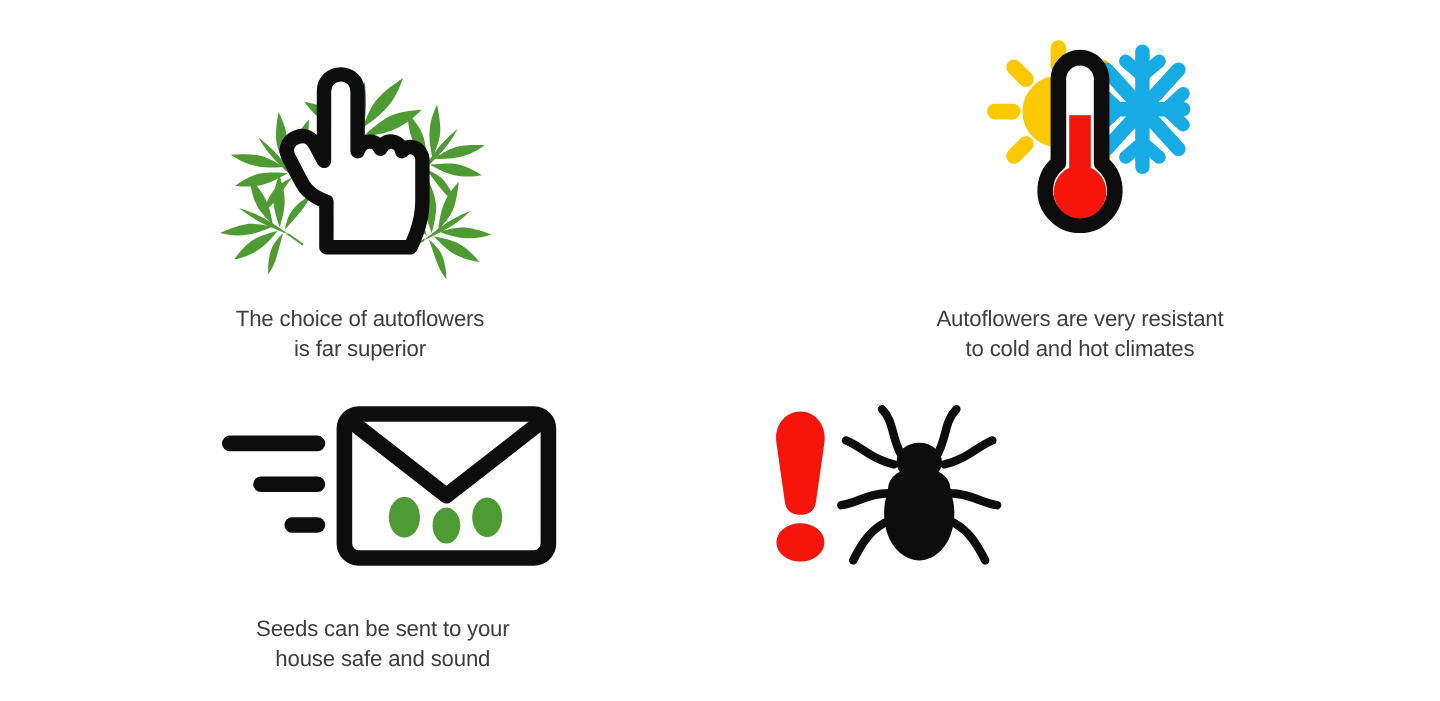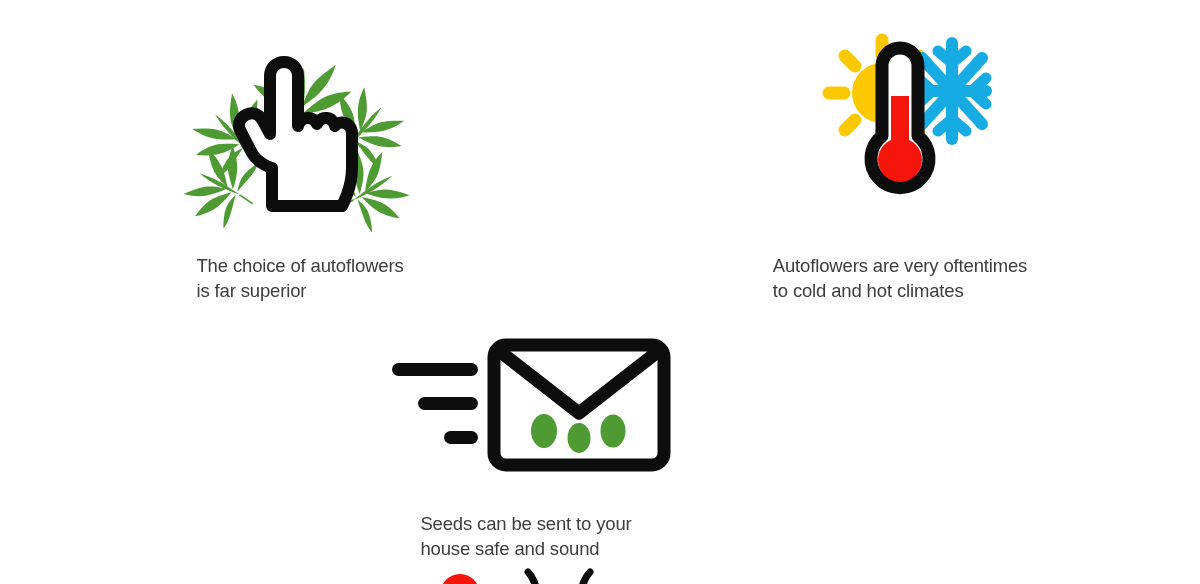--- a/index.html
+++ b/index.html
@@ -31,42 +31,41 @@
   #row-top {
     height: 310px;
     padding-top: 18px;
   }
 
   #row-bottom {
     height: 274px;
     padding-left: 112px;
     padding-right: 260px;
     padding-top: 20px;
-    flex-direction: column;
   }
 
   .card {
     flex: 1 1 0;
     display: flex;
     flex-direction: column;
     align-items: center;
     justify-content: flex-start;
   }
 
   .icon-wrap {
     display: flex;
     align-items: center;
     justify-content: center;
   }
 
   #row-top .icon-wrap { height: 200px; }
   #row-bottom .icon-wrap { height: 150px; }
 
   .caption {
-    text-align: left;
+    text-align: center;
     color: #3d3d3d;
     font-size: 18.5px;
     line-height: 1.33;
     letter-spacing: -0.15px;
     white-space: pre-line;
     font-weight: 400;
   }
 
   #row-top .caption { margin-top: 36px; }
   #row-bottom .caption { margin-top: 32px; }
@@ -180,21 +179,21 @@
                      L92,48
                      a18,18 0 0 1 18,-18 Z" fill="#ffffff" stroke="#0d0d0d" stroke-width="13" stroke-linejoin="round"></path>
 
             <g>
               <circle cx="110" cy="142" r="22" fill="#f6150a"></circle>
               <rect x="101" y="78" width="18" height="66" fill="#f6150a"></rect>
             </g>
           </g>
         </svg>
       </div>
-      <div class="caption">Autoflowers are very oftentimes
+      <div class="caption">Autoflowers are very resistant
 to cold and hot climates</div>
     </div>
   </div>
 
   <div class="row" id="row-bottom">
 
     <div class="card">
       <div class="icon-wrap">
         <svg width="300" height="140" viewBox="0 0 300 140">
 

